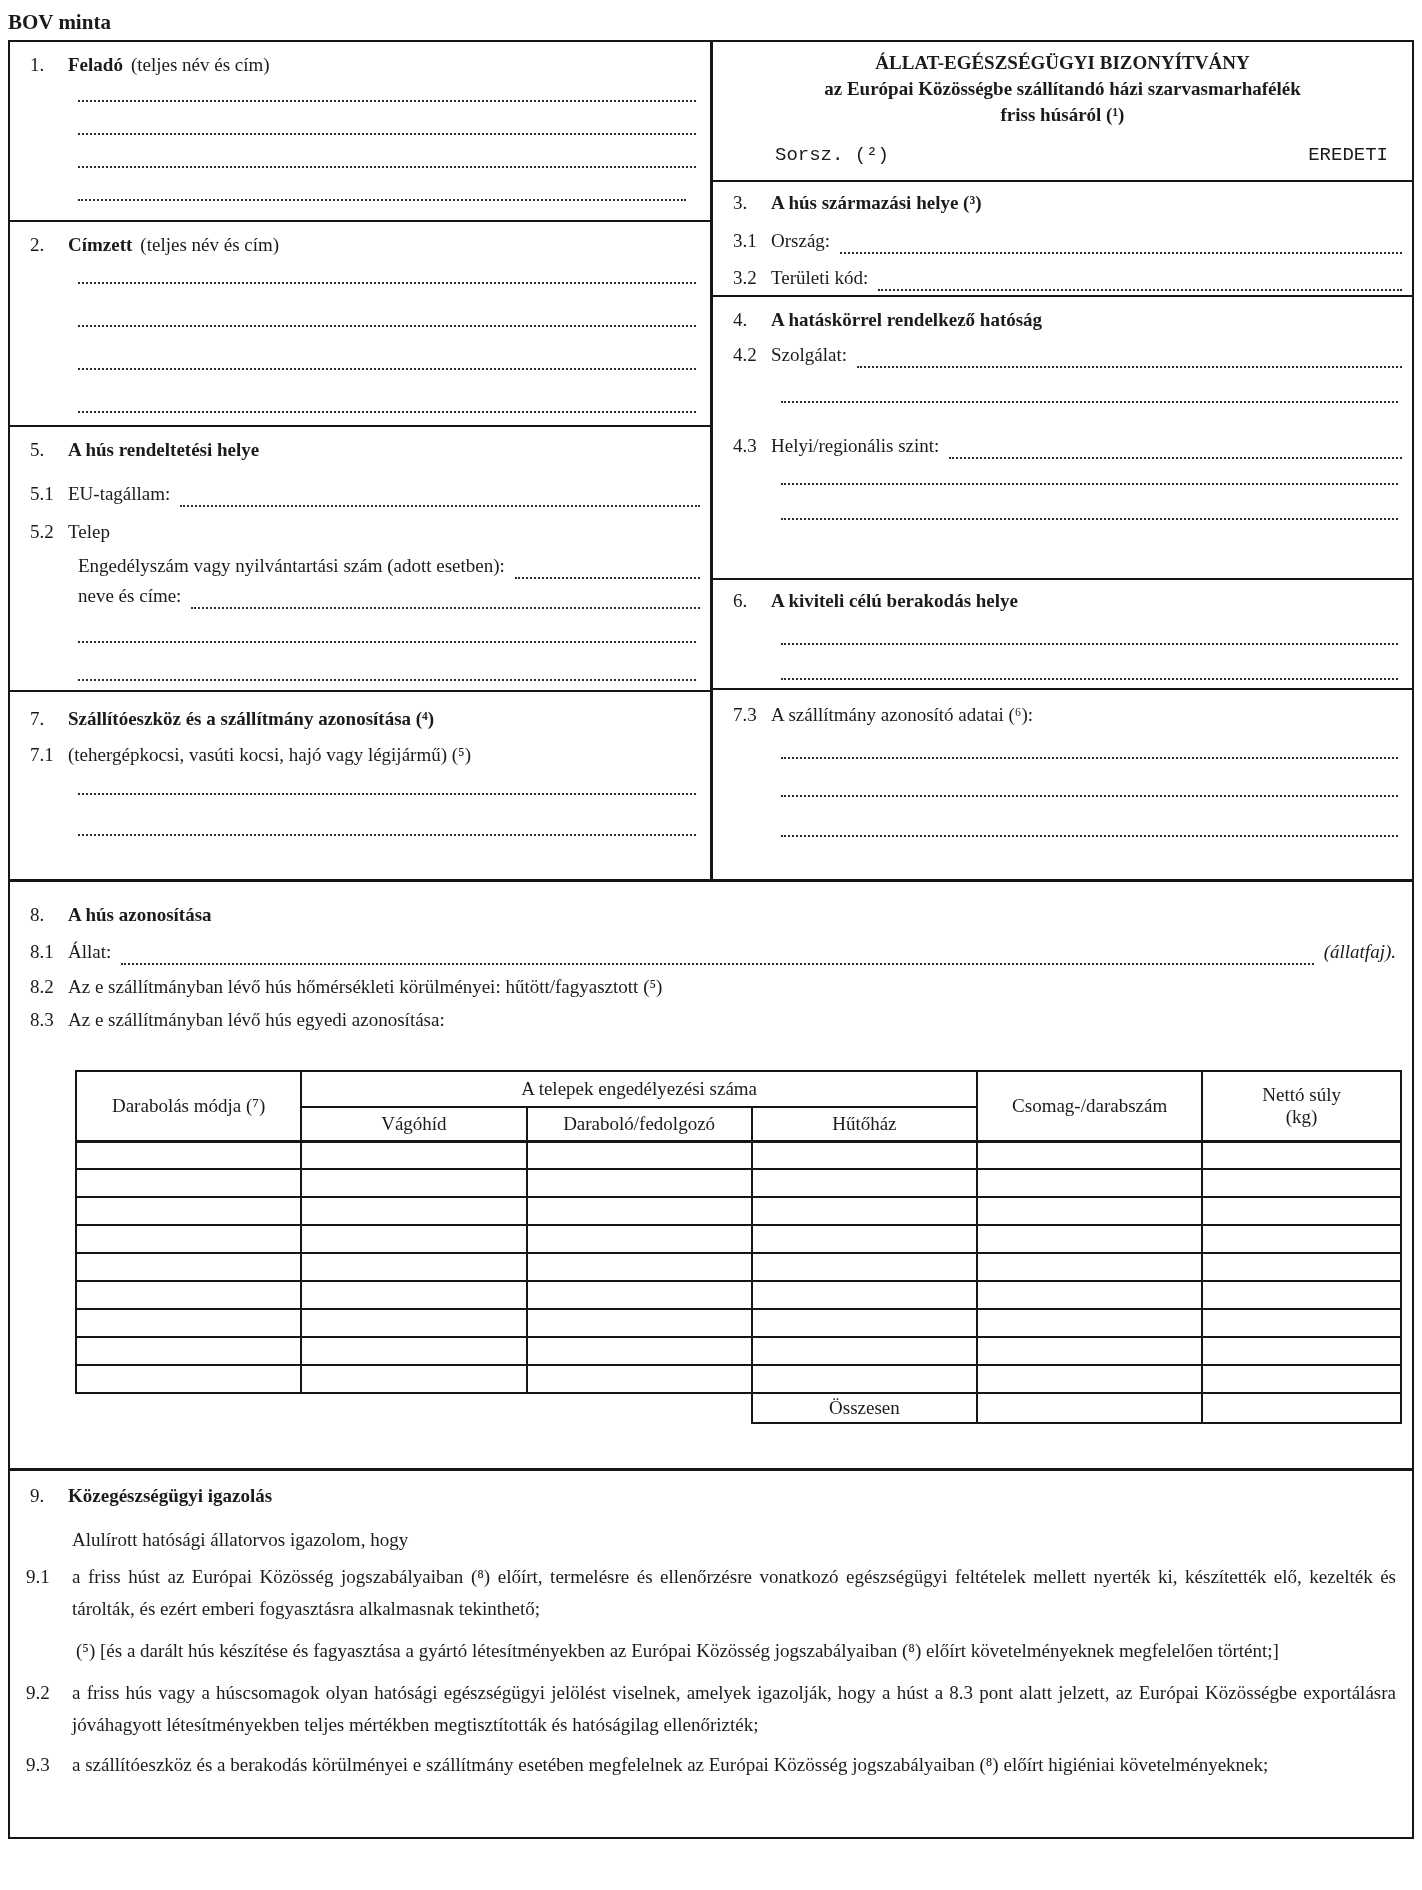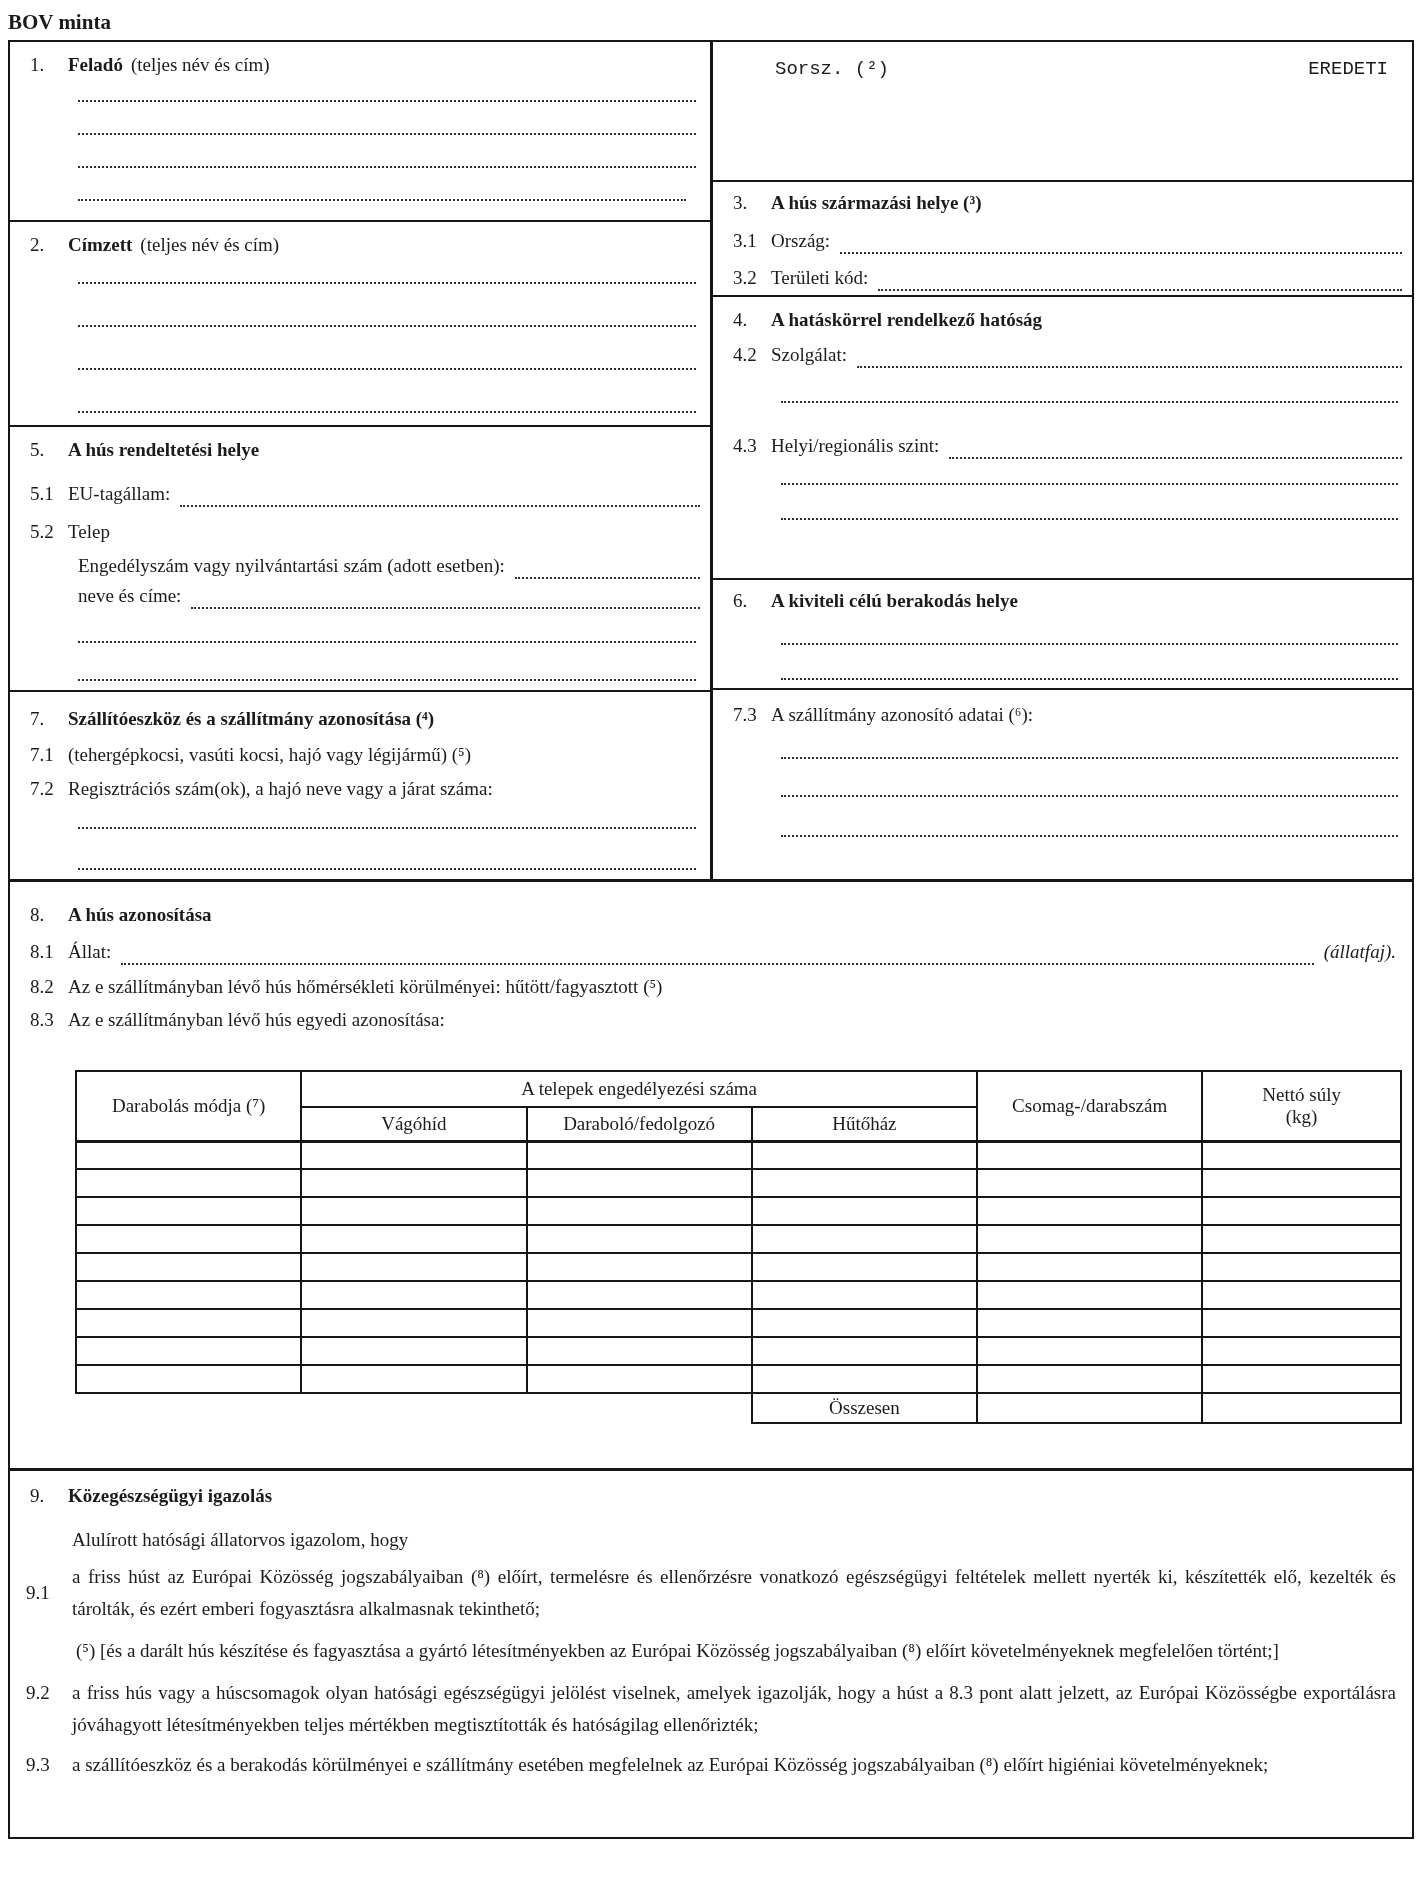--- a/index.html
+++ b/index.html
@@ -125,34 +125,35 @@
 
       <div class="sect" style="height:190px; padding-top:14px;">
         <div class="shead">
           <span class="fnum">7.</span>
           <span class="stitle">Szállítóeszköz és a szállítmány azonosítása (⁴)</span>
         </div>
         <div class="frow" style="margin-top:10px;">
           <span class="fnum">7.1</span>
           <span class="flabel">(tehergépkocsi, vasúti kocsi, hajó vagy légijármű) (⁵)</span>
         </div>
-        <div class="frow" style="margin-top:8px;">
-          <span class="fnum">7.2</span>
-          <span class="flabel">Regisztrációs szám(ok), a hajó neve vagy a járat száma:</span>
-        </div>
         <div class="dotline" style="margin-top:25px;"></div>
         <div class="dotline" style="margin-top:39px;"></div>
       </div>
     </div>
 
     <div class="vdivider"></div>
 
     <div class="col">
 
       <div class="sect bb" style="height:140px;">
+        <div class="cert-head">
+          <div>ÁLLAT-EGÉSZSÉGÜGYI BIZONYÍTVÁNY</div>
+          <div>az Európai Közösségbe szállítandó házi szarvasmarhafélék</div>
+          <div>friss húsáról (¹)</div>
+        </div>
         <div class="serial-row">
           <span>Sorsz. (²)</span>
           <span class="spacer"></span>
           <span>EREDETI</span>
         </div>
       </div>
 
       <div class="sect bb" style="height:115px; padding-top:8px;">
         <div class="shead">
           <span class="fnum">3.</span>
@@ -340,21 +341,21 @@
     </table>
   </div>
 
   <div class="section9">
     <div class="shead" style="margin-top:12px;">
       <span class="fnum">9.</span>
       <span class="stitle">Közegészségügyi igazolás</span>
     </div>
     <div class="intro" style="margin-top:18px;">Alulírott hatósági állatorvos igazolom, hogy</div>
 
-    <div class="para" style="margin-top:8px;align-items:center;">
+    <div class="para" style="margin-top:8px;">
       <span class="pnum">9.1</span>
       <div class="ptext">a friss húst az Európai Közösség jogszabályaiban (⁸) előírt, termelésre és ellenőrzésre vonatkozó egészségügyi feltételek mellett nyerték ki, készítették elő, kezelték és tárolták, és ezért emberi fogyasztásra alkalmasnak tekinthető;</div>
     </div>
 
     <div class="para sub" style="margin-top:10px;">
       <div class="ptext">(⁵) [és a darált hús készítése és fagyasztása a gyártó létesítményekben az Európai Közösség jogszabályaiban (⁸) előírt követelményeknek megfelelően történt;]</div>
     </div>
 
     <div class="para" style="margin-top:10px;">
       <span class="pnum">9.2</span>

